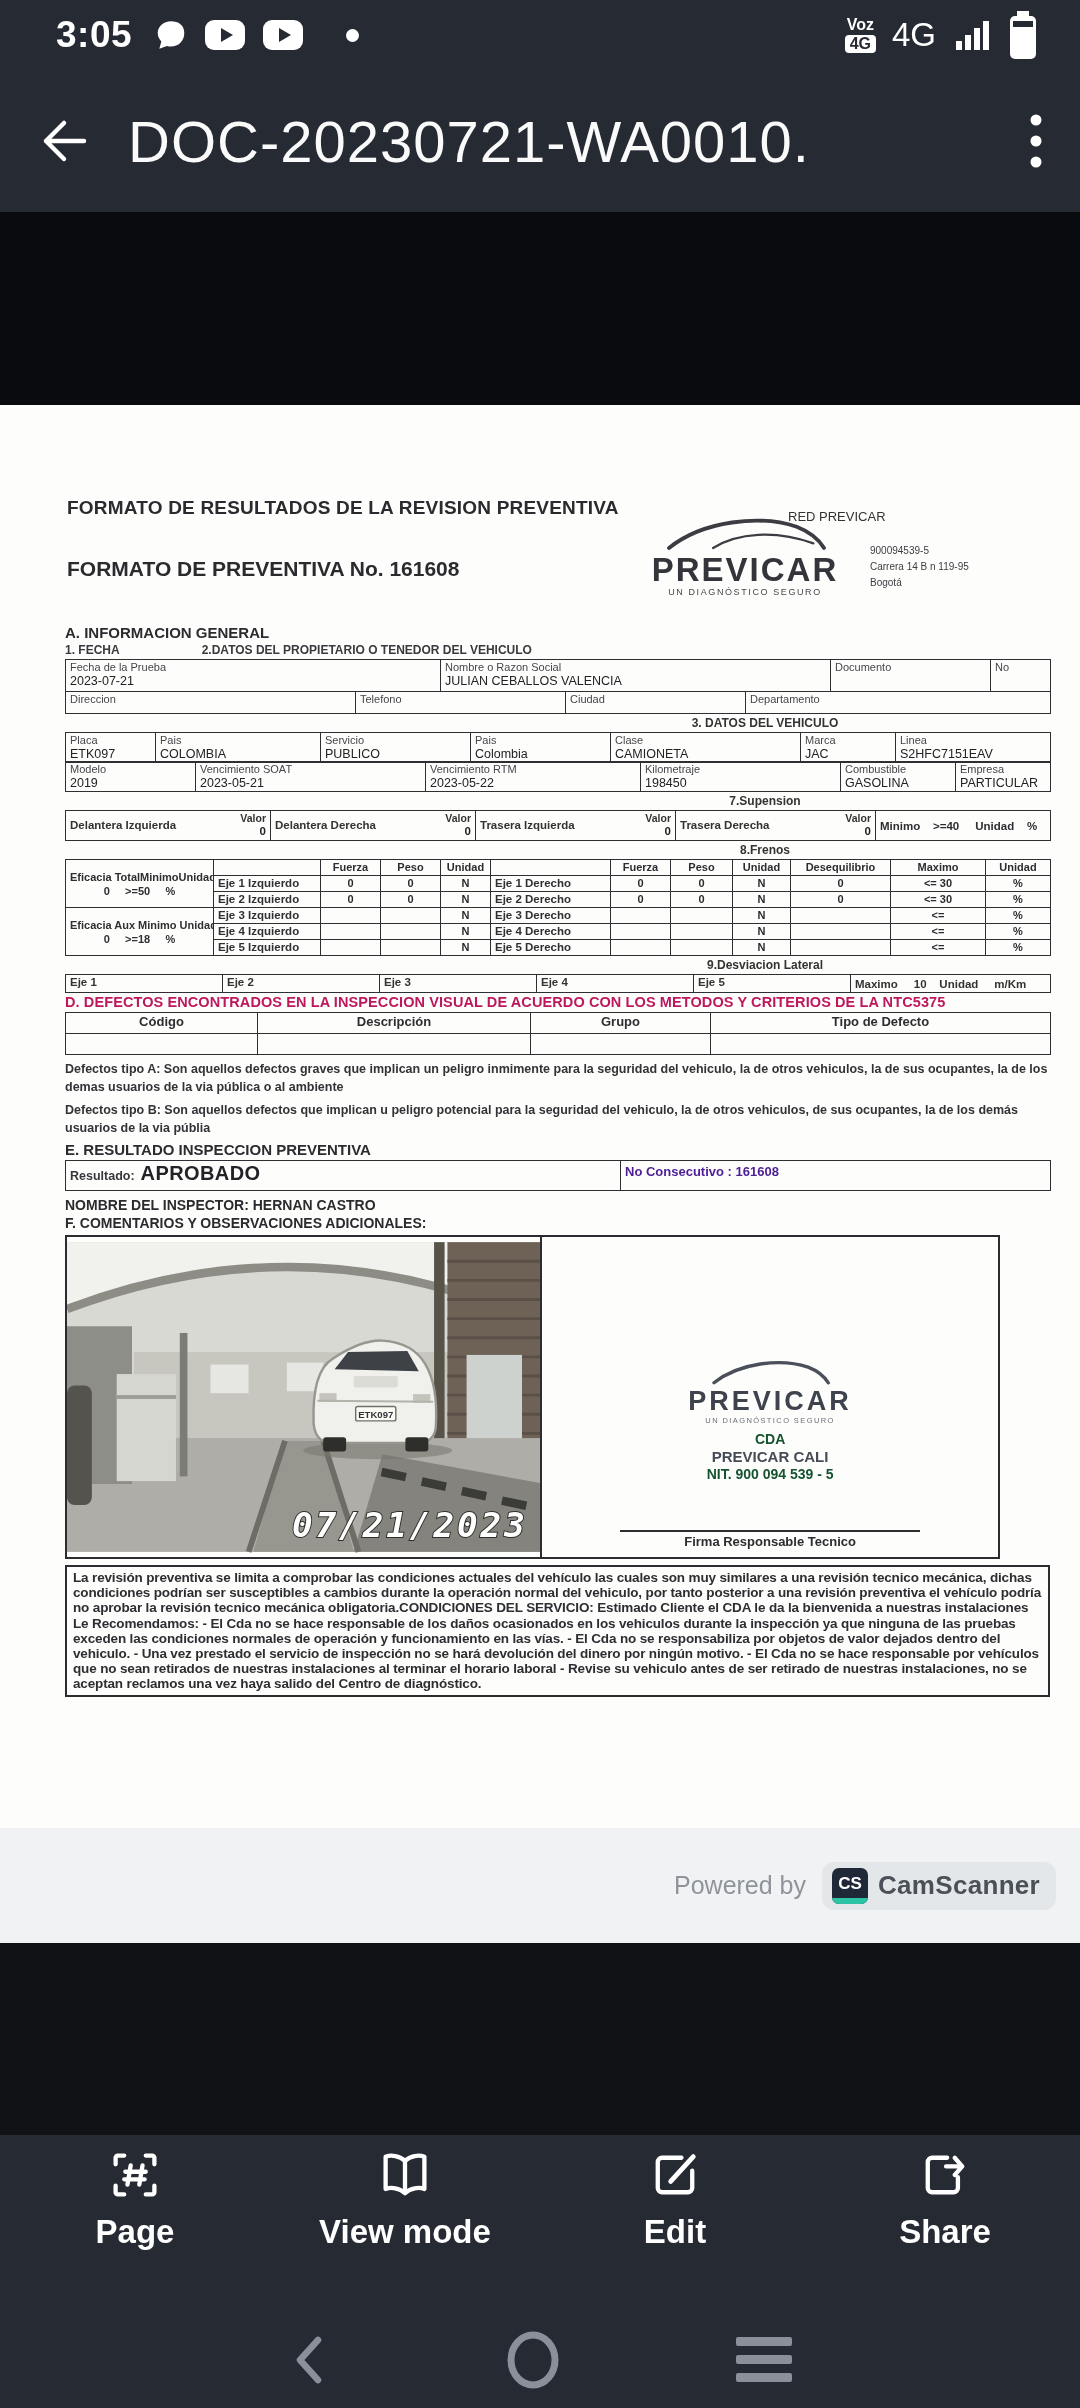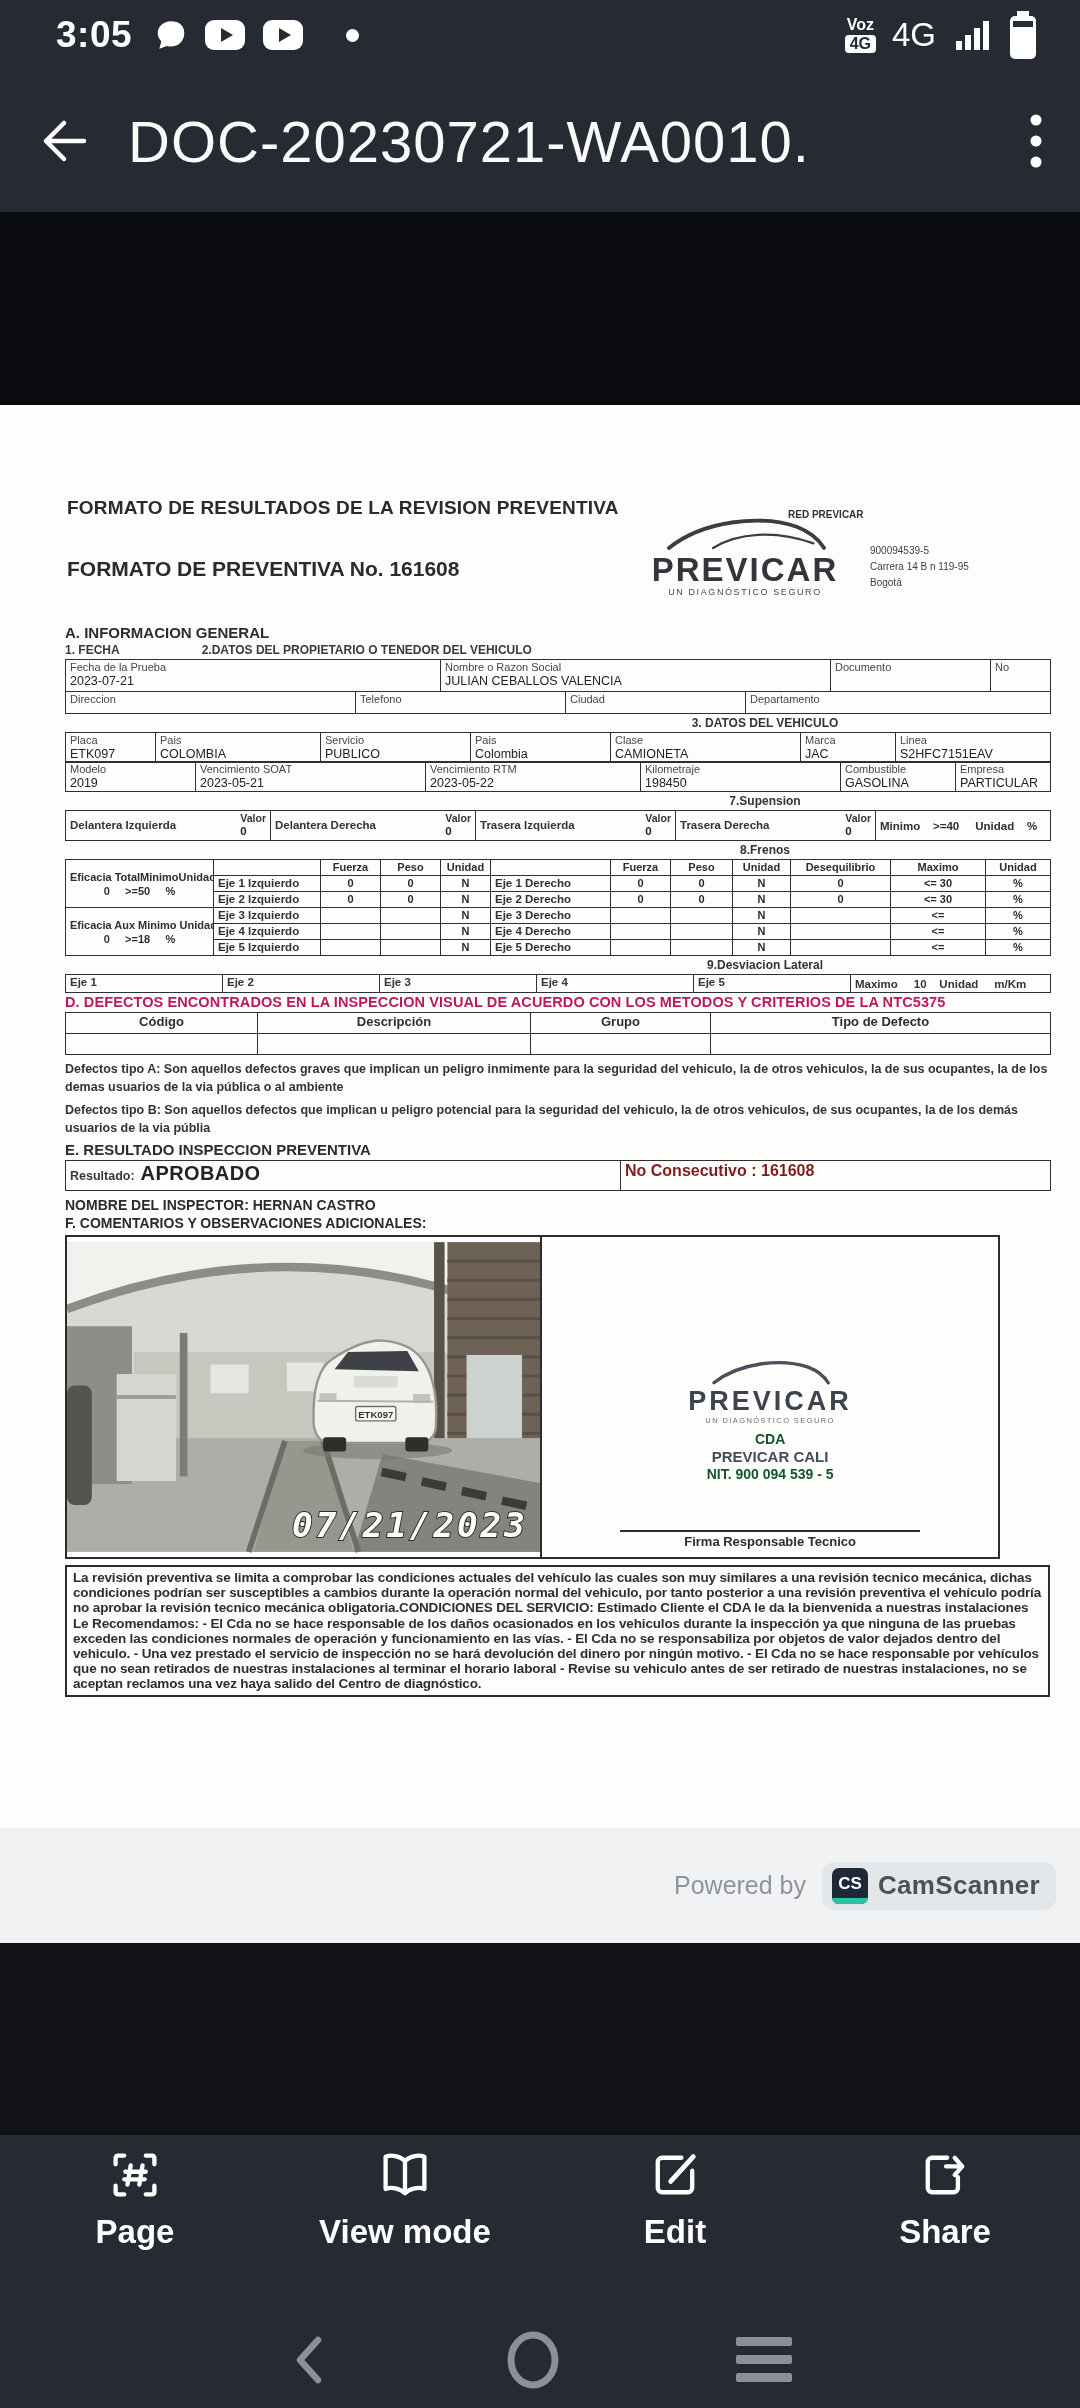--- a/index.html
+++ b/index.html
@@ -19,21 +19,21 @@
 
   
   .app-bar { height:142px; background:#262a33; display:flex; align-items:center; padding:0 34px; }
   .app-title { color:#fafafa; font-size:58px; font-weight:500; letter-spacing:1px; margin-left:38px; flex:1; white-space:nowrap; overflow:hidden; }
   .black-gap { height:193px; background:#0a0b0e; }
 
   
   .page { height:1423px; background:#fdfdfc; color:#26262a; padding:0 65px; overflow:hidden; }
   .hdr { position:relative; height:116px; margin-top:92px; }
   .t1 { position:absolute; left:2px; top:0; font-size:19px; font-weight:700; letter-spacing:.2px; color:#2b2b2f; }
-  .red { position:absolute; left:723px; top:12px; font-size:10px; font-weight:700; color:#333; }
+  .red { position:absolute; left:723px; top:12px; font-size:13px; font-weight:400; color:#333; }
   .t2 { position:absolute; left:2px; top:60px; font-size:21px; font-weight:700; color:#2b2b2f; }
   .logo-block { position:absolute; left:585px; top:16px; width:190px; text-align:center; color:#34353b; }
   .logo-word { font-size:33px; font-weight:700; letter-spacing:2px; line-height:.9; }
   .logo-tag { font-size:9px; letter-spacing:1.6px; margin-top:2px; color:#46474d; }
   .addr { position:absolute; left:805px; top:46px; font-size:10px; line-height:16px; color:#3c3d42; }
 
   .sec-h { font-size:15px; font-weight:700; color:#2c2c30; margin-top:11px; }
   .sub { display:flex; font-size:12px; font-weight:700; color:#3a3a3e; margin-top:2px; }
   .sub2 { margin-left:82px; }
   .mini-h { position:relative; left:700px; transform:translateX(-50%); width:max-content; font-size:12px; font-weight:700; color:#333; margin-top:2px; }
@@ -43,41 +43,41 @@
   .lbl { font-size:11px; color:#45464b; line-height:13px; }
   .val { font-size:12.5px; color:#222226; line-height:14px; }
   td.mid { vertical-align:middle; }
   .r-tall td { height:32px; }
   .r-short td { height:22px; }
   .veh td { height:30px; }
 
   .susp td { height:30px; vertical-align:middle; }
   .susp-cell { display:flex; align-items:center; justify-content:space-between; }
   .susp-l { font-size:11.5px; font-weight:700; color:#333; }
-  .susp-v { text-align:left; line-height:12px; }
+  .susp-v { text-align:right; line-height:12px; }
   .susp-v i { display:block; font-style:normal; font-size:10.5px; font-weight:700; color:#333; }
   .susp-v b { font-size:11.5px; color:#222; }
   .lim { font-size:11.5px; font-weight:700; color:#2e2e32; vertical-align:middle !important; }
 
   .frenos td { height:16px; font-size:11px; line-height:13px; padding:0 4px; }
   .frenos .fh td { font-weight:700; text-align:center; color:#2d2d31; }
   .frenos .nm { font-weight:700; text-align:left; color:#303034; font-size:11.5px; }
   .frenos .num { text-align:center; font-weight:700; color:#2b2b2f; }
   .frenos .blk { vertical-align:middle; text-align:center; font-size:11px; font-weight:700; color:#303034; line-height:14px; }
 
   .desv td { height:18px; font-size:11.5px; font-weight:700; color:#333; }
 
   .d-head { font-size:14.5px; font-weight:700; color:#be185d; margin-top:1px; letter-spacing:.1px; }
   .def td { height:21px; text-align:center; font-size:13px; font-weight:700; color:#2e2e32; vertical-align:middle; }
   .tipo { font-size:12.5px; font-weight:700; color:#333337; line-height:18px; margin-top:5px; width:985px; }
 
   .res td { height:30px; vertical-align:middle; }
   .res-l { font-size:12.5px; font-weight:700; color:#38383c; }
   .res-v { font-size:20px; font-weight:700; color:#232327; margin-left:6px; letter-spacing:.4px; }
-  .consec { font-size:16px; font-weight:700; color:#7f1d1d; }
+  .consec { font-size:13px; font-weight:700; color:#4c1d95; }
   .insp { font-size:14px; font-weight:700; color:#2b2b2f; margin-top:6px; }
   .fhead { font-size:14px; font-weight:700; color:#2b2b2f; margin-top:2px; }
 
   .photo-row { display:flex; margin-top:4px; }
   .photo { width:495px; height:324px; border:2px solid #2c2c30; display:block; }
   .stamp-box { width:475px; height:324px; border:2px solid #2c2c30; border-left:none; margin-right:15px; display:flex; flex-direction:column; align-items:center; position:relative; background:#fdfdfc; }
   .stamp-inner { margin-top:120px; text-align:center; color:#474c57; }
   .stamp-word { font-size:27px; font-weight:700; letter-spacing:3px; line-height:.95; color:#3e434e; }
   .stamp-tag { font-size:7.5px; letter-spacing:1.4px; color:#6a6f79; margin-top:1px; }
   .stamp-line { font-size:14px; font-weight:700; line-height:17px; color:#14532d; }

